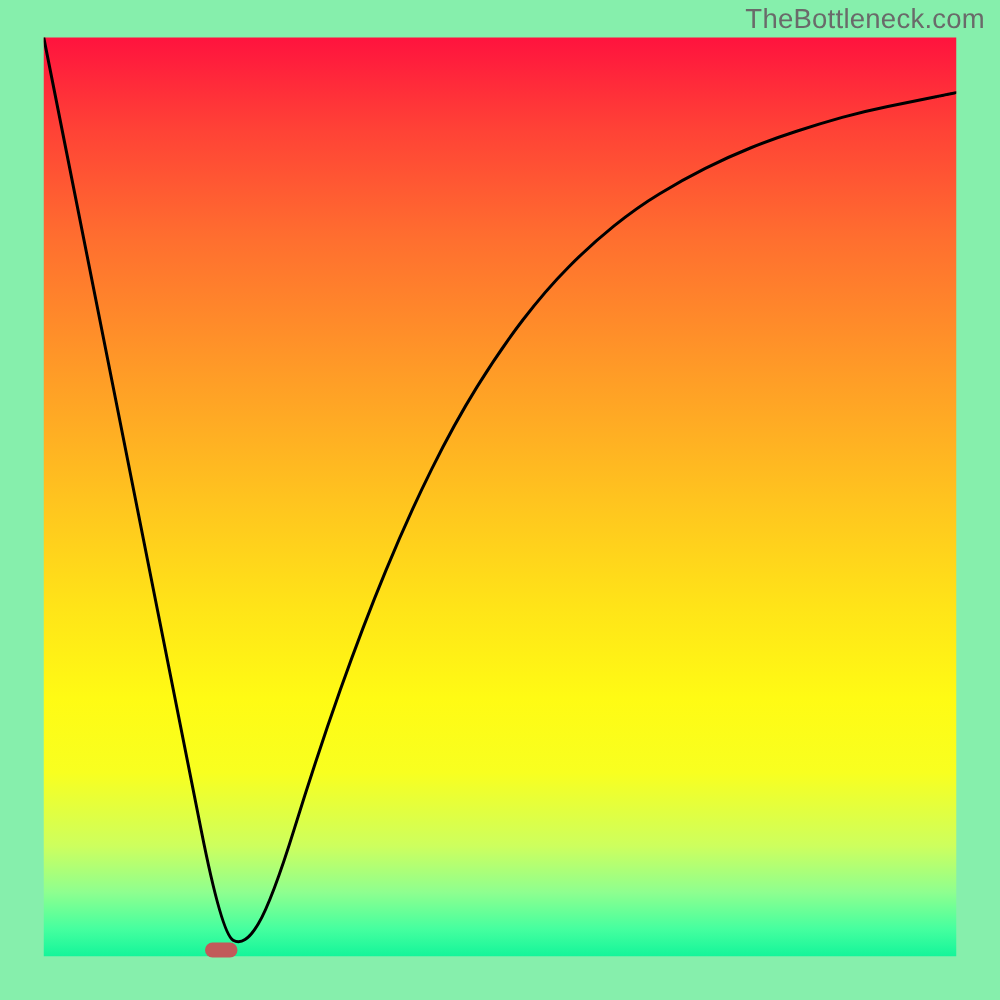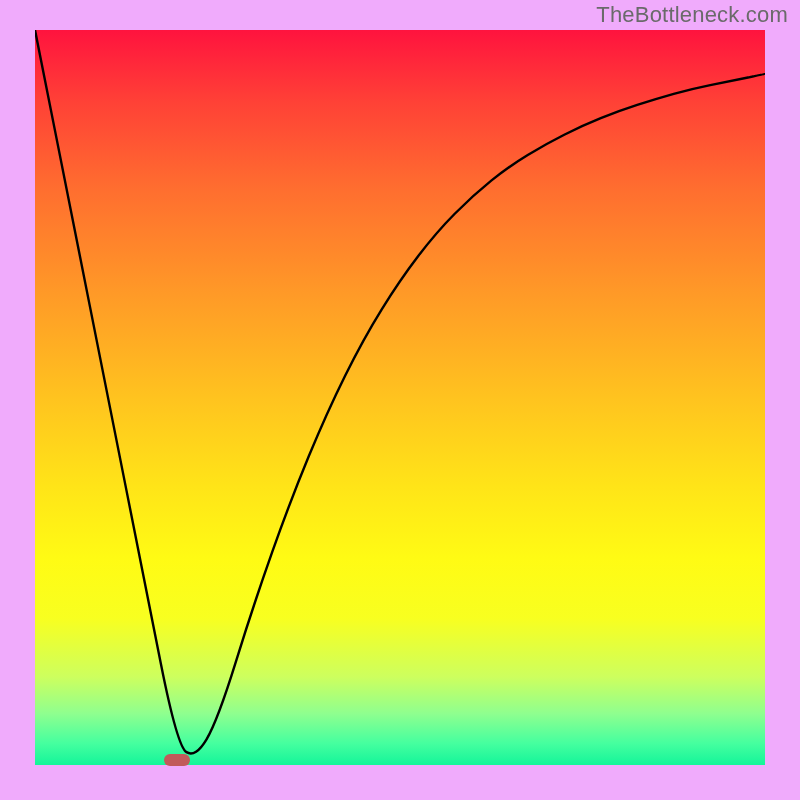--- a/index.html
+++ b/index.html
@@ -8,21 +8,21 @@
     width: 800px;
     height: 800px;
     overflow: hidden;
     background: #000;
     font-family: Arial, Helvetica, sans-serif;
   }
   .frame {
     position: relative;
     width: 800px;
     height: 800px;
-    background: #f0abfc;
+    background: #86efac;
   }
   .attribution {
     position: absolute;
     top: 2px;
     right: 12px;
     color: #6a6a6a;
     font-size: 22px;
     font-weight: 400;
     letter-spacing: 0.2px;
   }

